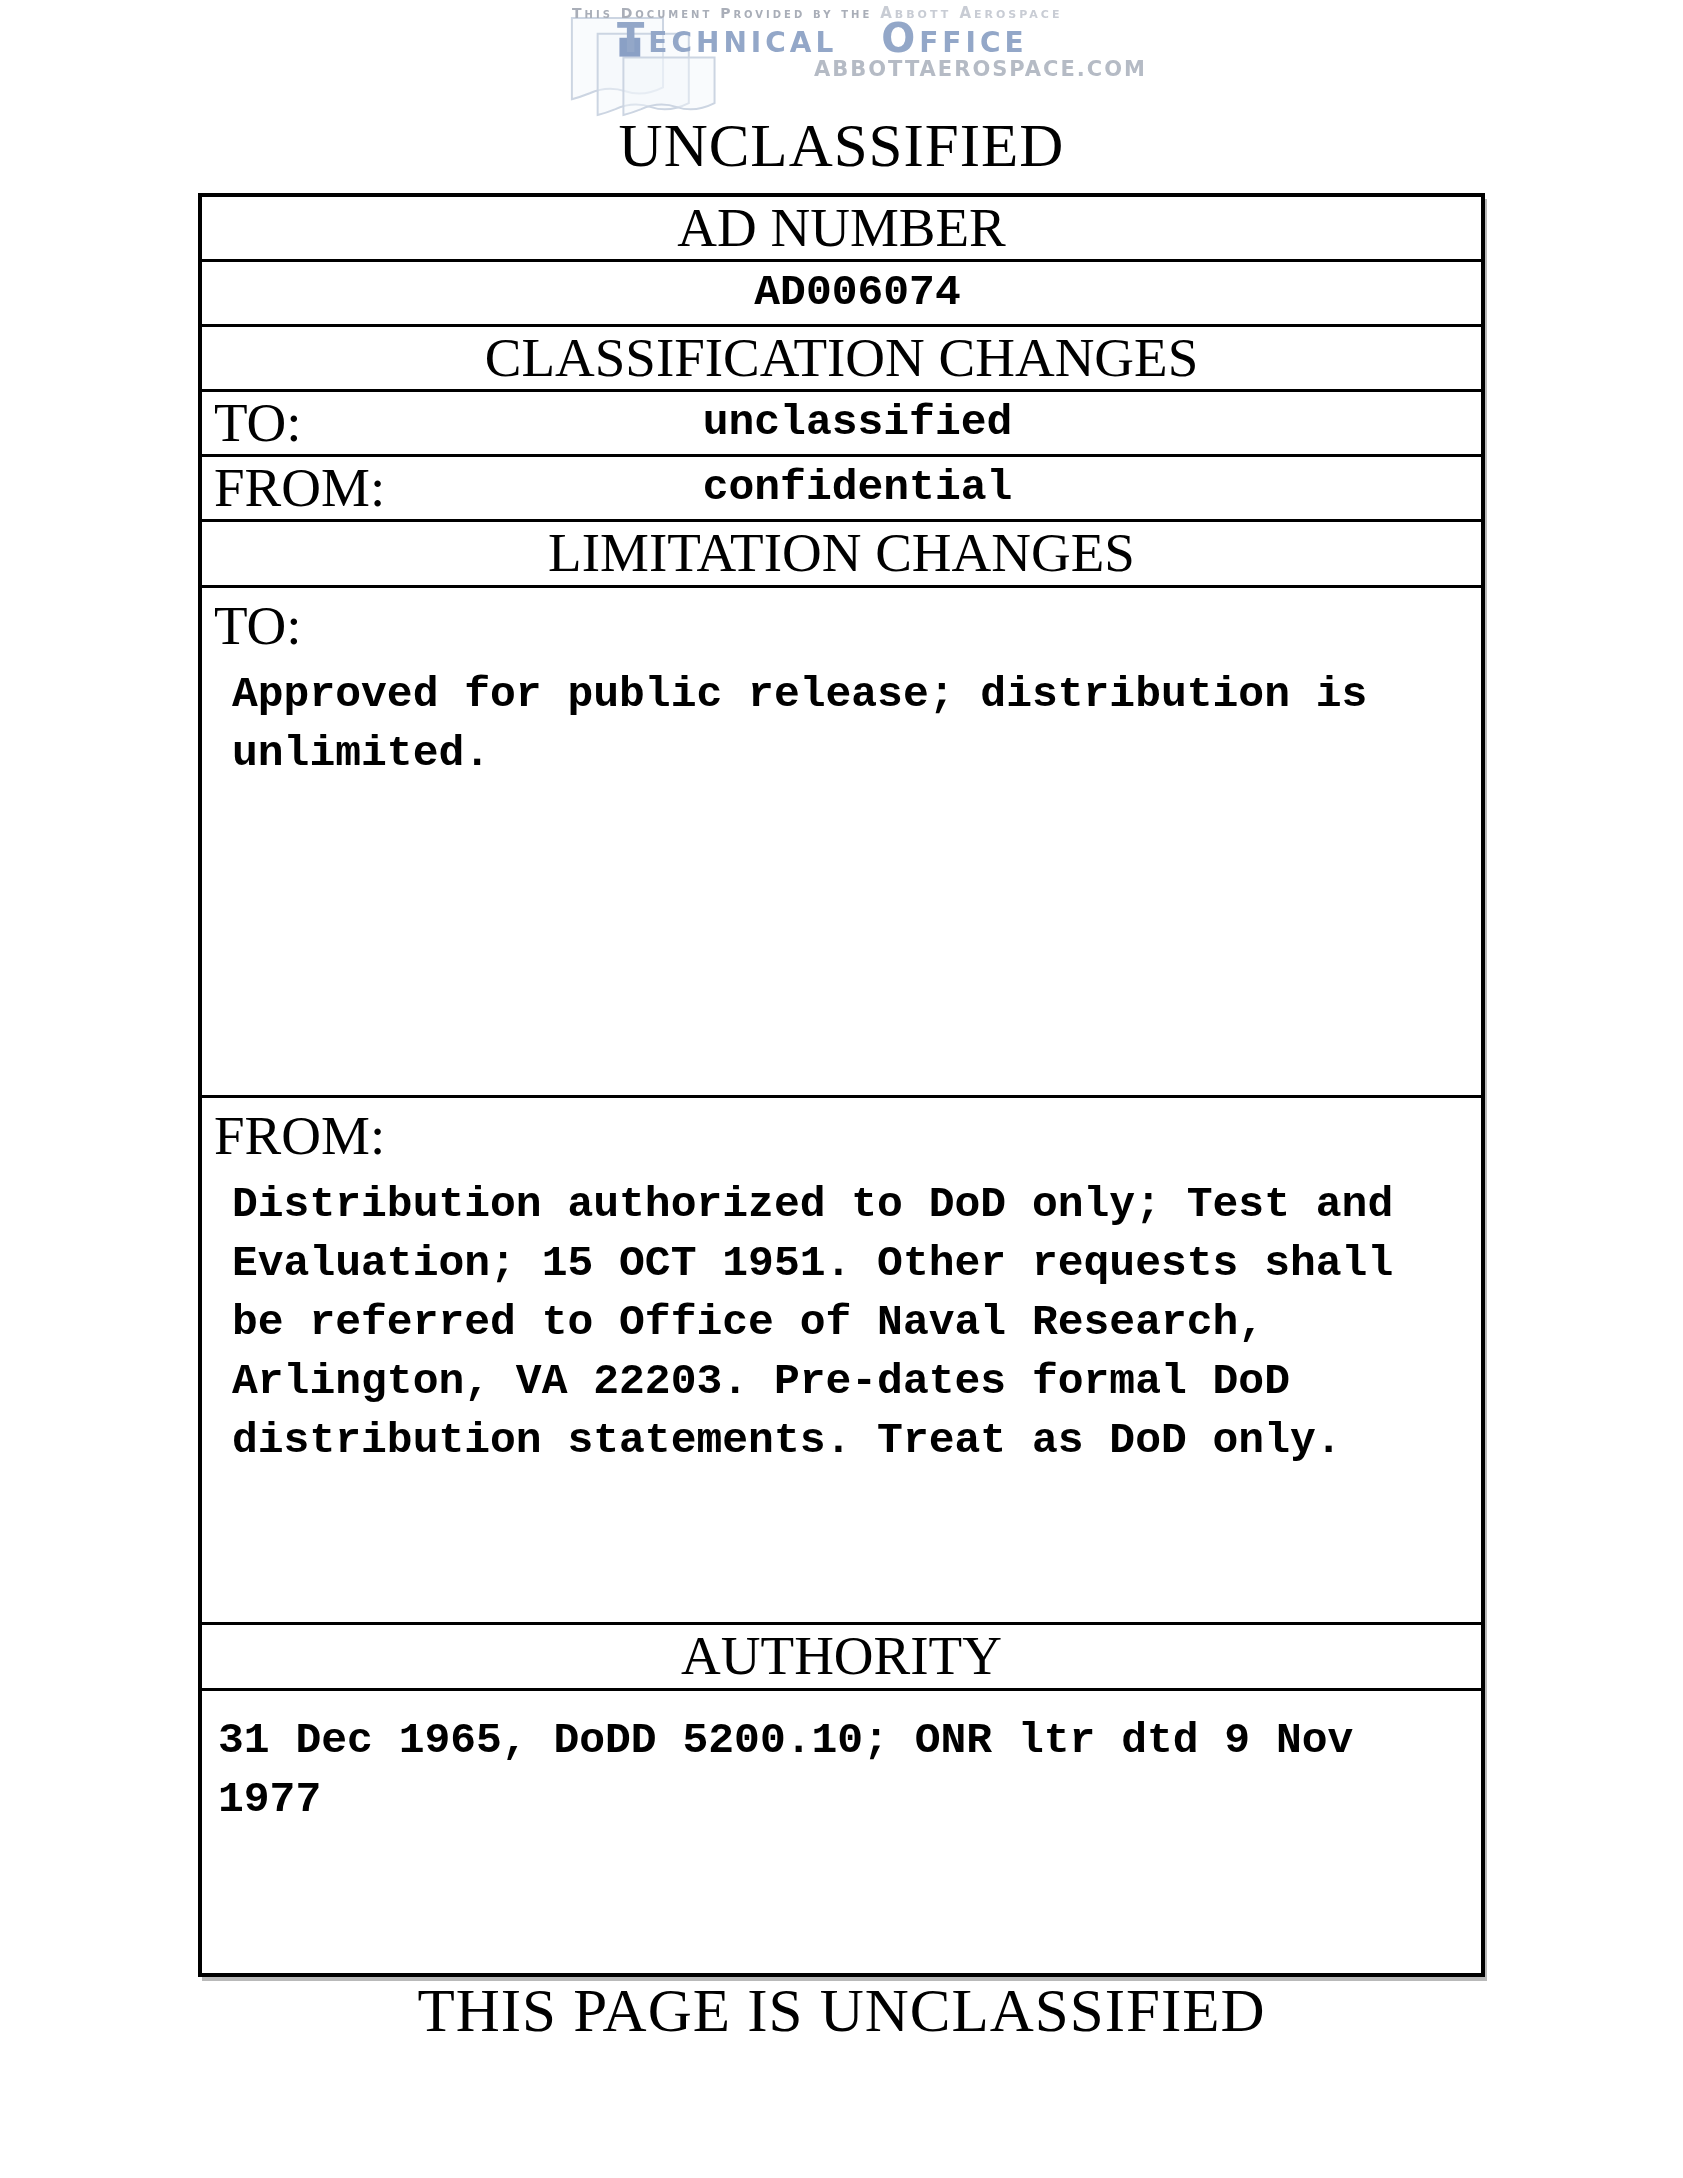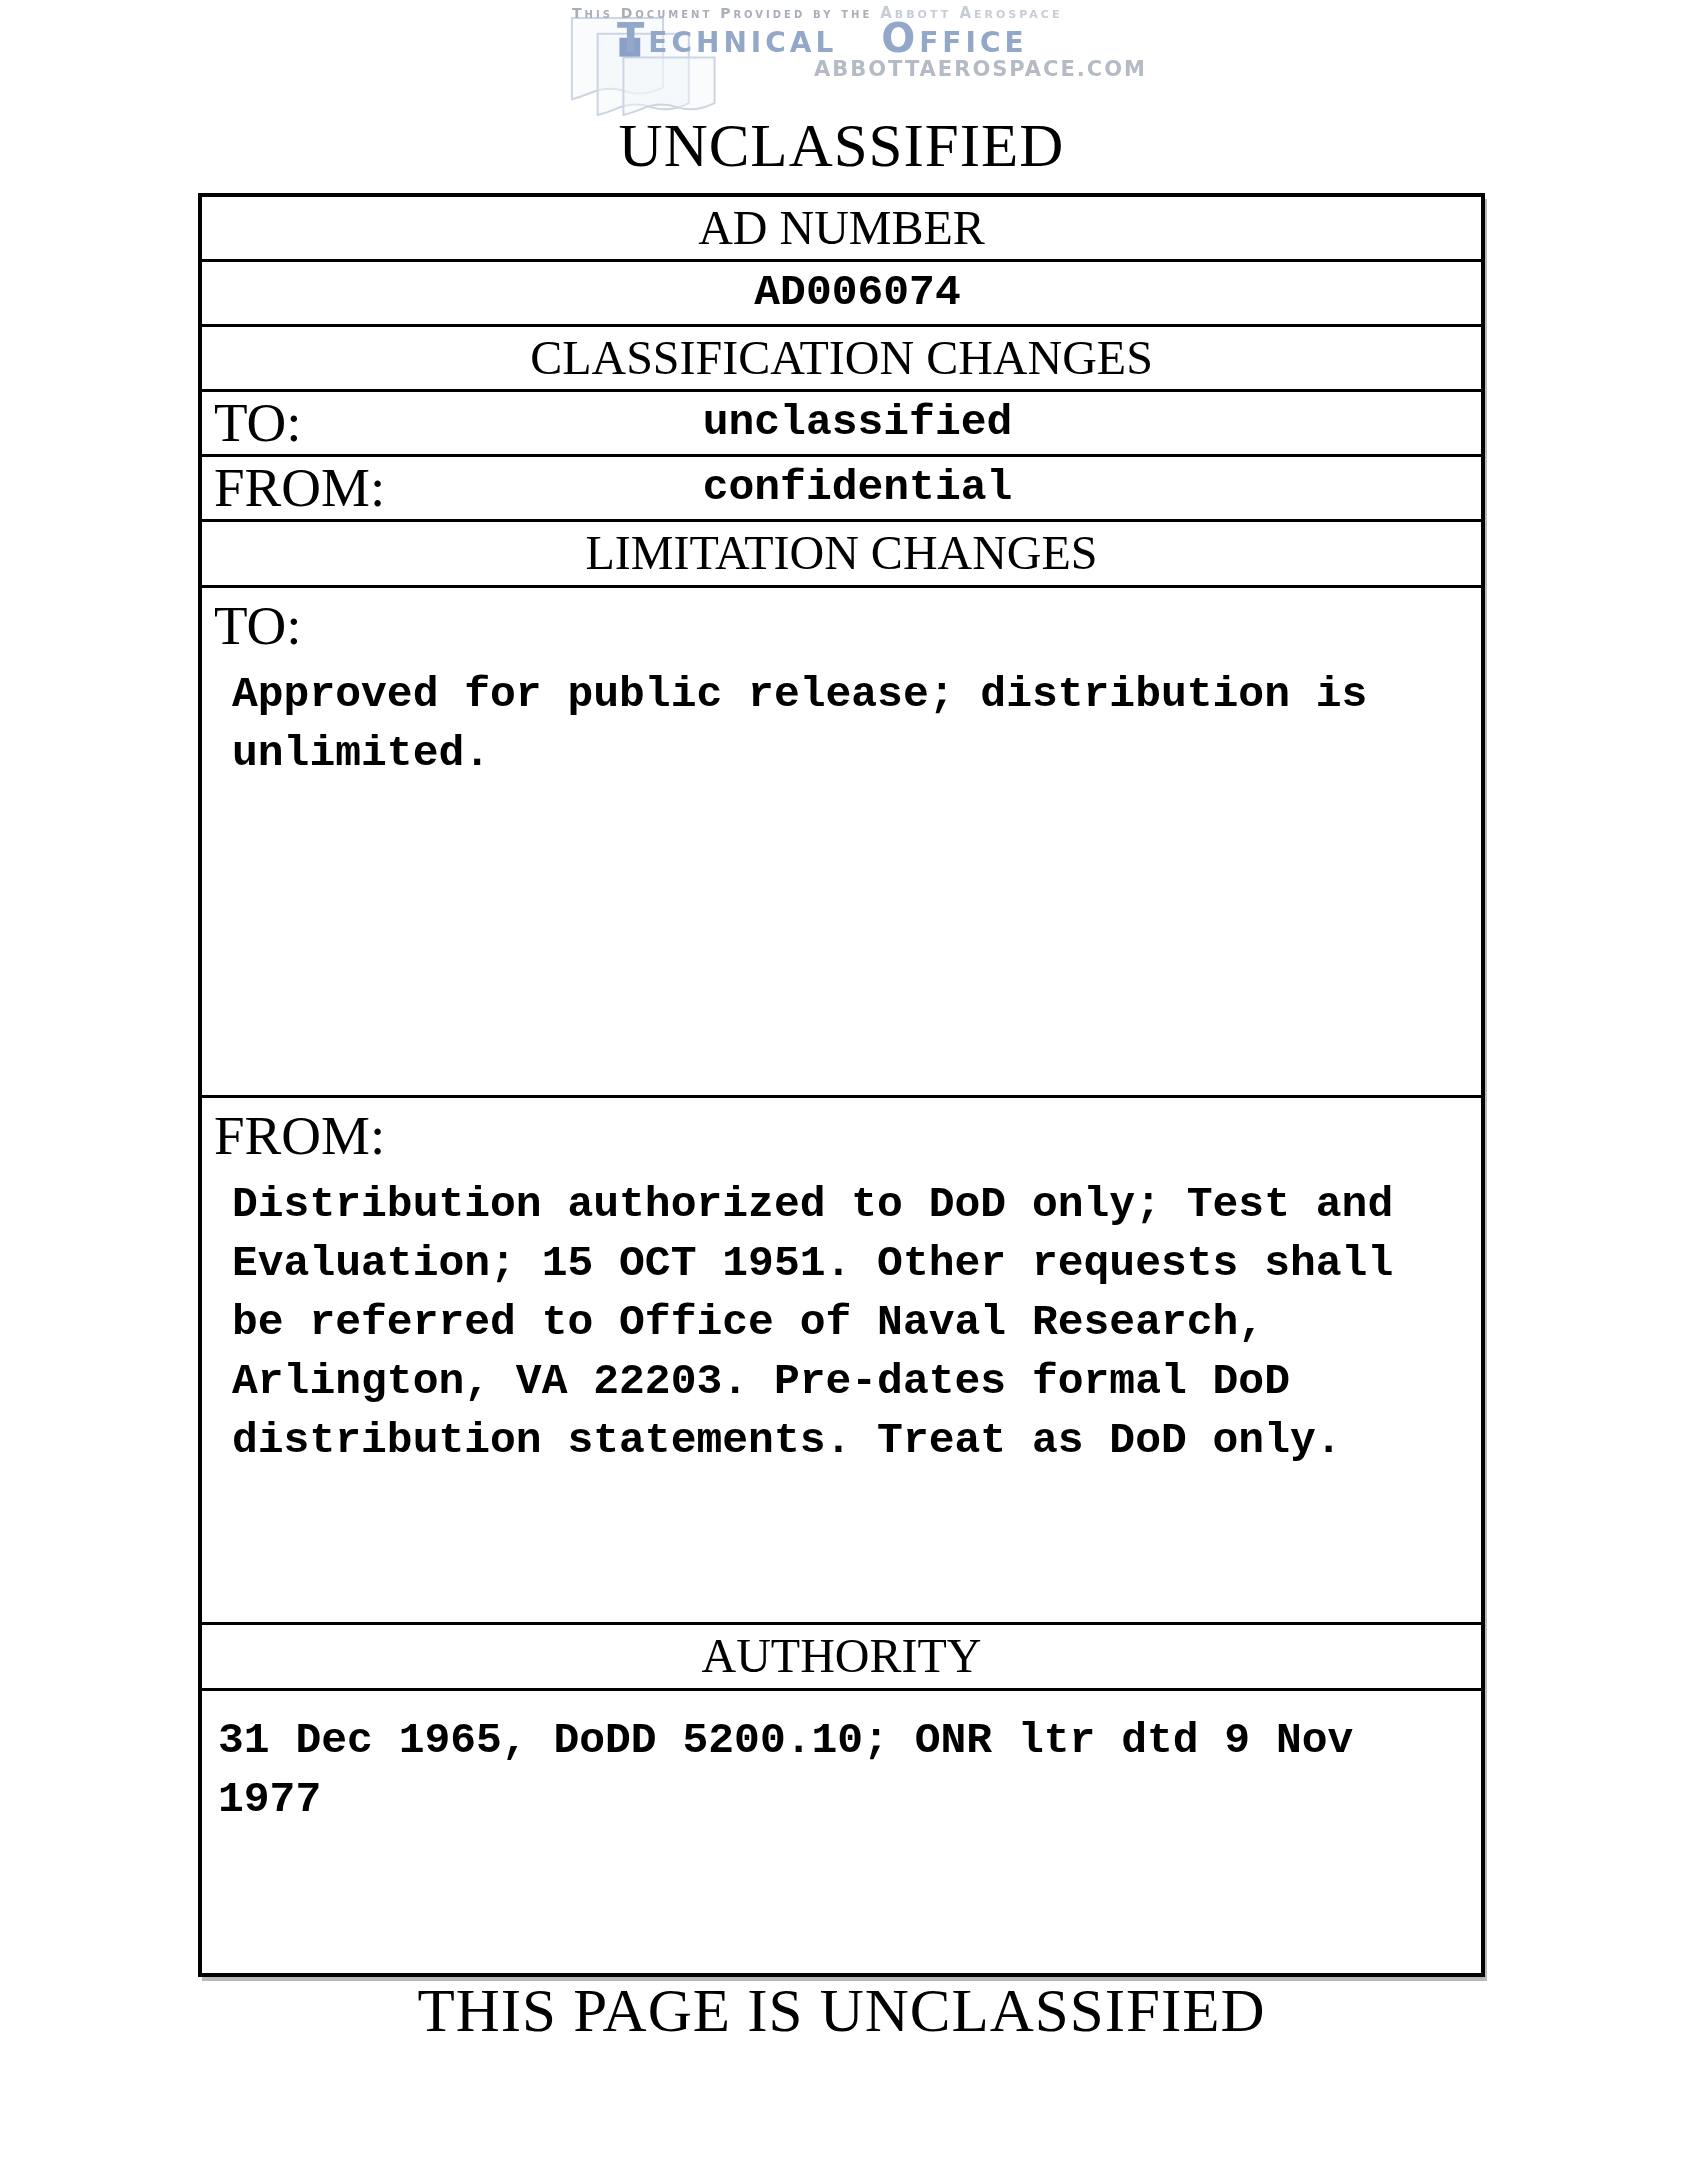--- a/index.html
+++ b/index.html
@@ -50,21 +50,21 @@
     display:flex;flex-direction:column;box-sizing:border-box;
   }
   .t-row{border-bottom:3px solid #000;position:relative;box-sizing:border-box;flex:0 0 auto;}
   .t-row.last{border-bottom:none;flex:1 1 auto;}
   .h66{height:65px;}
   .h67{height:66px;}
   .h515{height:510px;}
   .h532{height:527px;}
 
   .row-header{
-    width:100%;text-align:center;font-size:48px;line-height:61px;
+    width:100%;text-align:center;font-size:55px;line-height:61px;
     font-family:"Liberation Serif", serif;
   }
   .mono{
     font-family:"Liberation Mono","DejaVu Sans Mono", monospace;
     font-weight:bold;
     padding-left:16px;
   }
   .cell-value{
     width:100%;text-align:center;font-size:43px;line-height:61px;
   }

